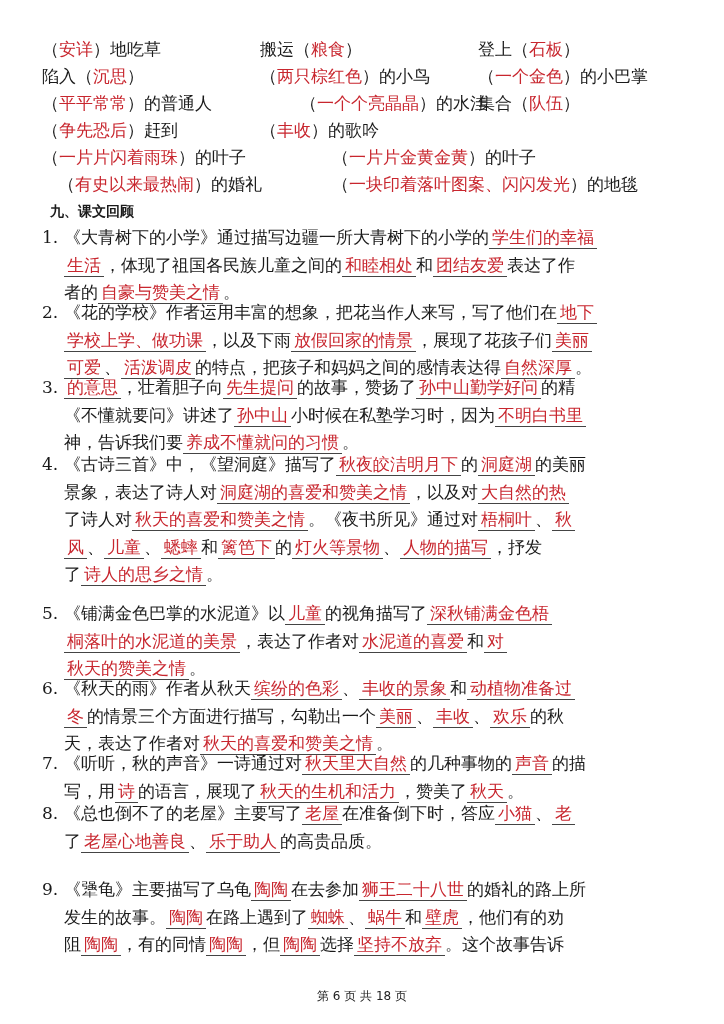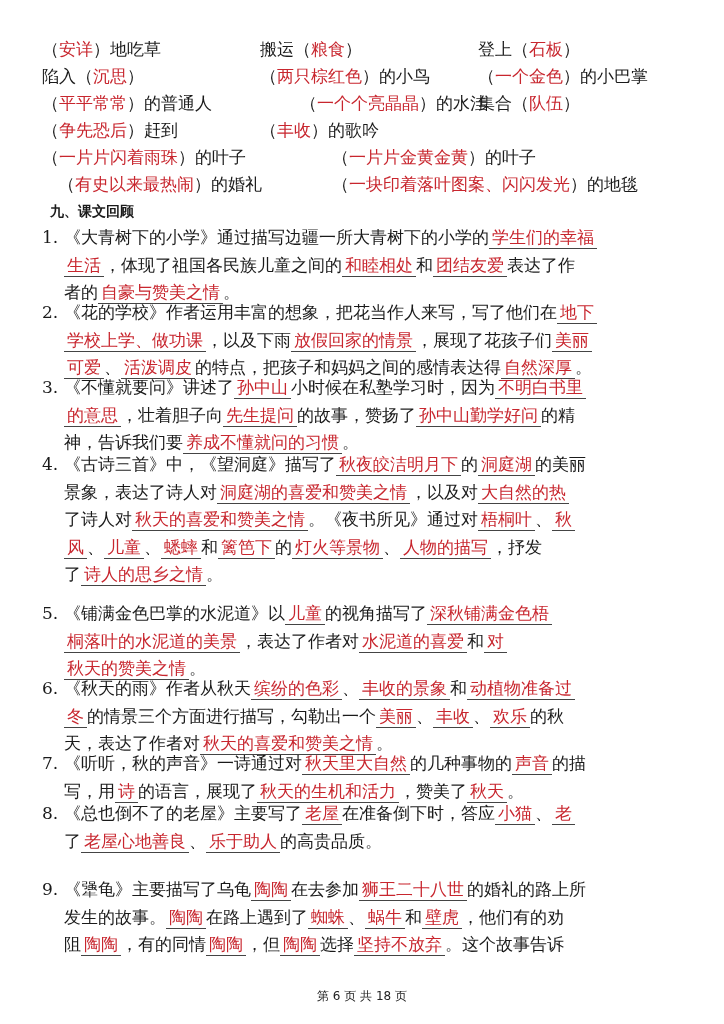--- a/index.html
+++ b/index.html
@@ -87,22 +87,22 @@
         <span class="num">2.</span>
         <div class="lines">
           <span class="line" style="padding-left: 22px;"><span>《花的学校》作者运用丰富的想象，把花当作人来写，写了他们在</span><span class="blank">地下</span></span>
           <span class="line" style="padding-left: 22px;"><span class="blank">学校上学、做功课</span><span>，以及下雨</span><span class="blank">放假回家的情景</span><span>，展现了花孩子们</span><span class="blank">美丽</span></span>
           <span class="line" style="padding-left: 22px;"><span class="blank">可爱</span><span>、</span><span class="blank">活泼调皮</span><span>的特点，把孩子和妈妈之间的感情表达得</span><span class="blank">自然深厚</span><span>。</span></span>
         </div>
       </div>
       <div class="item" style="top: 374px;">
         <span class="num">3.</span>
         <div class="lines">
+          <span class="line" style="padding-left: 22px;"><span class="blank">的意思</span><span>，壮着胆子向</span><span class="blank">先生提问</span><span>的故事，赞扬了</span><span class="blank">孙中山勤学好问</span><span>的精</span></span>
           <span class="line" style="padding-left: 22px;"><span>《不懂就要问》讲述了</span><span class="blank">孙中山</span><span>小时候在私塾学习时，因为</span><span class="blank">不明白书里</span></span>
-          <span class="line" style="padding-left: 22px;"><span class="blank">的意思</span><span>，壮着胆子向</span><span class="blank">先生提问</span><span>的故事，赞扬了</span><span class="blank">孙中山勤学好问</span><span>的精</span></span>
           <span class="line" style="padding-left: 22px;"><span>神，告诉我们要</span><span class="blank">养成不懂就问的习惯</span><span>。</span></span>
         </div>
       </div>
       <div class="item" style="top: 451px;">
         <span class="num">4.</span>
         <div class="lines">
           <span class="line" style="padding-left: 22px;"><span>《古诗三首》中，《望洞庭》描写了</span><span class="blank">秋夜皎洁明月下</span><span>的</span><span class="blank">洞庭湖</span><span>的美丽</span></span>
           <span class="line" style="padding-left: 22px;"><span>景象，表达了诗人对</span><span class="blank">洞庭湖的喜爱和赞美之情</span><span>，以及对</span><span class="blank">大自然的热</span></span>
           <span class="line" style="padding-left: 22px;"><span>了诗人对</span><span class="blank">秋天的喜爱和赞美之情</span><span>。《夜书所见》通过对</span><span class="blank">梧桐叶</span><span>、</span><span class="blank">秋</span></span>
           <span class="line" style="padding-left: 22px;"><span class="blank">风</span><span>、</span><span class="blank">儿童</span><span>、</span><span class="blank">蟋蟀</span><span>和</span><span class="blank">篱笆下</span><span>的</span><span class="blank">灯火等景物</span><span>、</span><span class="blank">人物的描写</span><span>，抒发</span></span>

